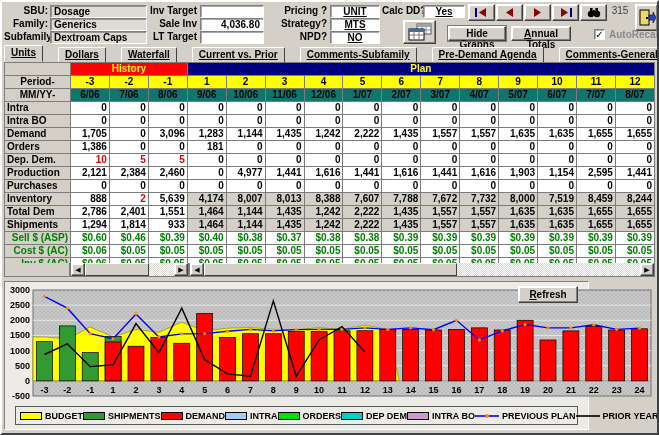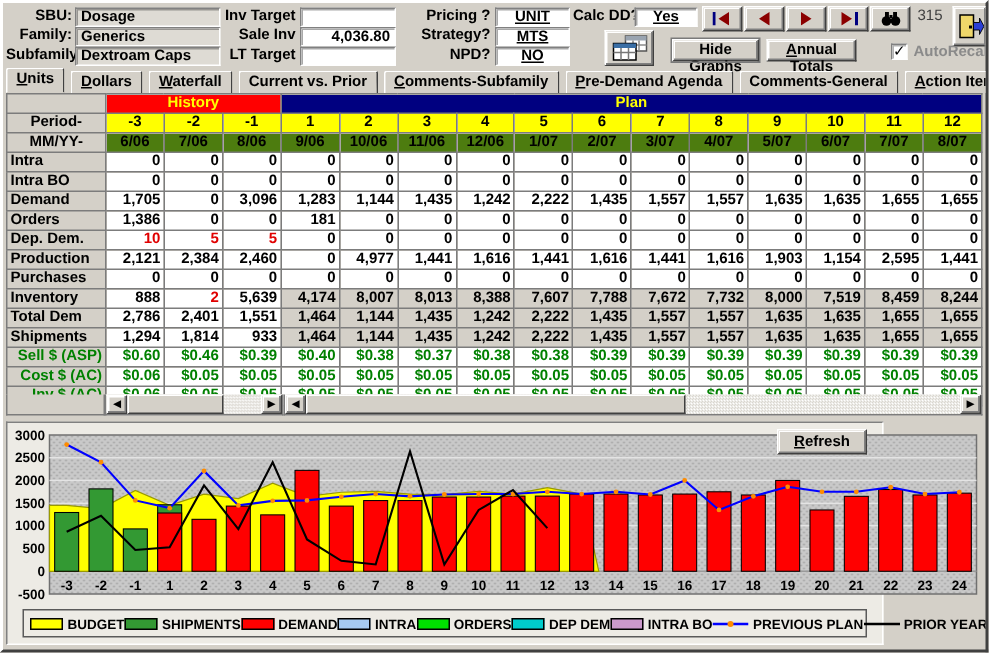--- a/index.html
+++ b/index.html
@@ -28,34 +28,34 @@
   .recno{position:absolute;left:603px;top:3px;width:30px;font-size:10px;color:#404040;text-align:center;}
   .doorbtn{position:absolute;left:633px;top:2px;width:23px;height:27px;display:flex;align-items:center;justify-content:center;padding:0;}
   .tblbtn{position:absolute;left:401px;top:18px;width:33px;height:24px;display:flex;align-items:center;justify-content:center;padding:0;}
   .hgbtn{position:absolute;left:446px;top:24px;width:58px;height:15px;outline:1px solid #7a7a7a;}
   .atbtn{position:absolute;left:509px;top:24px;width:60px;height:15px;}
   .chk{position:absolute;left:592px;top:27px;width:11px;height:11px;background:#fff;font-size:10px;line-height:10px;text-align:center;font-weight:bold;
     border-top:1px solid #808080;border-left:1px solid #808080;border-bottom:1px solid #fff;border-right:1px solid #fff;box-shadow:inset 1px 1px 0 rgba(64,64,64,.4);}
   .chklab{position:absolute;left:607px;top:27px;font-size:10px;font-weight:bold;color:#8a8a8a;}
   
   .tabs{position:absolute;left:2px;top:43px;width:653px;height:17px;display:flex;align-items:flex-end;}
-  .tab{height:15px;padding:1px 6px 0 6px;margin-right:4px;font-size:10px;font-weight:bold;white-space:nowrap;background:#D4D0C8;
-    border-top:1px solid #fff;border-left:1px solid #fff;border-right:1px solid #404040;border-top-left-radius:2px;border-top-right-radius:2px;}
+  .tab{height:15px;padding:1px 6px 0 6px;margin-right:15px;font-size:10px;font-weight:bold;white-space:nowrap;background:#D4D0C8;
+    border-top:1px solid #fff;border-left:1px solid #fff;border-right:1px solid #404040;border-top-left-radius:2px;border-top-right-radius:2px;text-decoration:underline;}
   .tab.active{height:17px;border-bottom:1px solid #D4D0C8;position:relative;z-index:2;}
   
   .gridwrap{position:absolute;left:2px;top:60px;width:651px;}
   table.grid{border-collapse:collapse;table-layout:fixed;width:651px;}
   table.grid td{font-size:10px;font-weight:bold;height:12px;line-height:12px;padding:0 2px;border:1px solid #7c7c7c;overflow:hidden;white-space:nowrap;}
   td.corner{background:#D4D0C8;border:1px solid #7c7c7c;}
   td.clab{text-align:center;color:#000;}
   td.band{text-align:center;color:#FFFF00;height:11px;line-height:11px;}
   td.bhist{background:#FF0000;}
   td.bplan{background:#000080;}
   td.per{background:#FFFF00;color:#000;text-align:center;}
-  td.mm{background:#4d7c0f;color:#000;text-align:center;}
+  td.mm{background:#0f766e;color:#000;text-align:center;}
   td.rlab{background:#D4D0C8;color:#000;text-align:left;}
   td.cell{background:#fff;text-align:right;}
   td.cell.gray{background:#D4D0C8;}
   td.cell.green,td.rlab.green{color:#008000;text-align:right;}
   td.cell.red{color:#E00000;}
   td.ps{border-left:3px double #404040;}
   
   .scrollrow{position:absolute;left:2px;top:261px;width:651px;height:14px;display:flex;}
   .sb-corner{width:66px;height:14px;background:#D4D0C8;border:1px solid #7c7c7c;border-top:none;}
   .sbar{height:14px;display:flex;background:#ECEAE4;border:1px solid #7c7c7c;border-top:none;}

